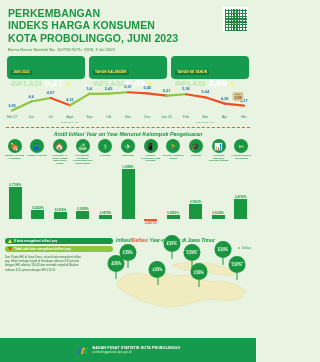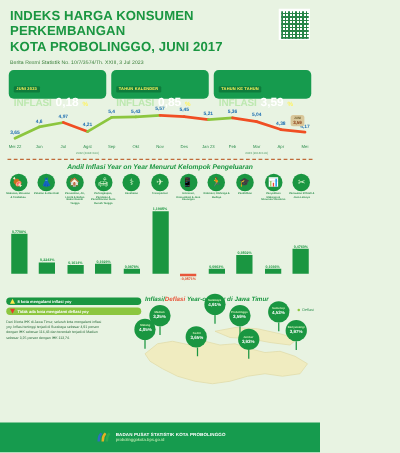--- a/index.html
+++ b/index.html
@@ -300,35 +300,35 @@
   }
   .bps-logo { width: 13px; height: 13px; position: relative; }
   .bps-text { line-height: 1.25; }
   .bps-name { color: #ffffff; font-size: 3.6px; font-weight: bold; letter-spacing: 0.1px; }
   .bps-url { color: #cdf0b8; font-size: 3.4px; }
 </style>
 </head>
 <body>
 
 <div class="header">
+  <div class="title-line">PERKEMBANGAN</div>
   <div class="title-line">INDEKS HARGA KONSUMEN</div>
-  <div class="title-line">PERKEMBANGAN</div>
-  <div class="title-line">KOTA PROBOLINGGO, JUNI 2017</div>
+  <div class="title-line">KOTA PROBOLINGGO, JUNI 2023</div>
   <div class="subtitle">Berita Resmi Statistik No. 10/7/3574/Th. XXIII, 3 Jul 2023</div>
   <div class="qr">
       <div class="qr-inner"></div>
     </div>
 </div>
 
 <div class="cards">
   <div class="card">
     <div class="card-tag">JUNI 2023</div>
     <div class="card-row">
       <span class="card-word">INFLASI</span>
-      <span class="card-val">0,18</span>
+      <span class="card-val">0,27</span>
       <span class="card-pct">%</span>
     </div>
   </div>
   <div class="card">
     <div class="card-tag">TAHUN KALENDER</div>
     <div class="card-row">
       <span class="card-word">INFLASI</span>
       <span class="card-val">0,85</span>
       <span class="card-pct">%</span>
     </div>

